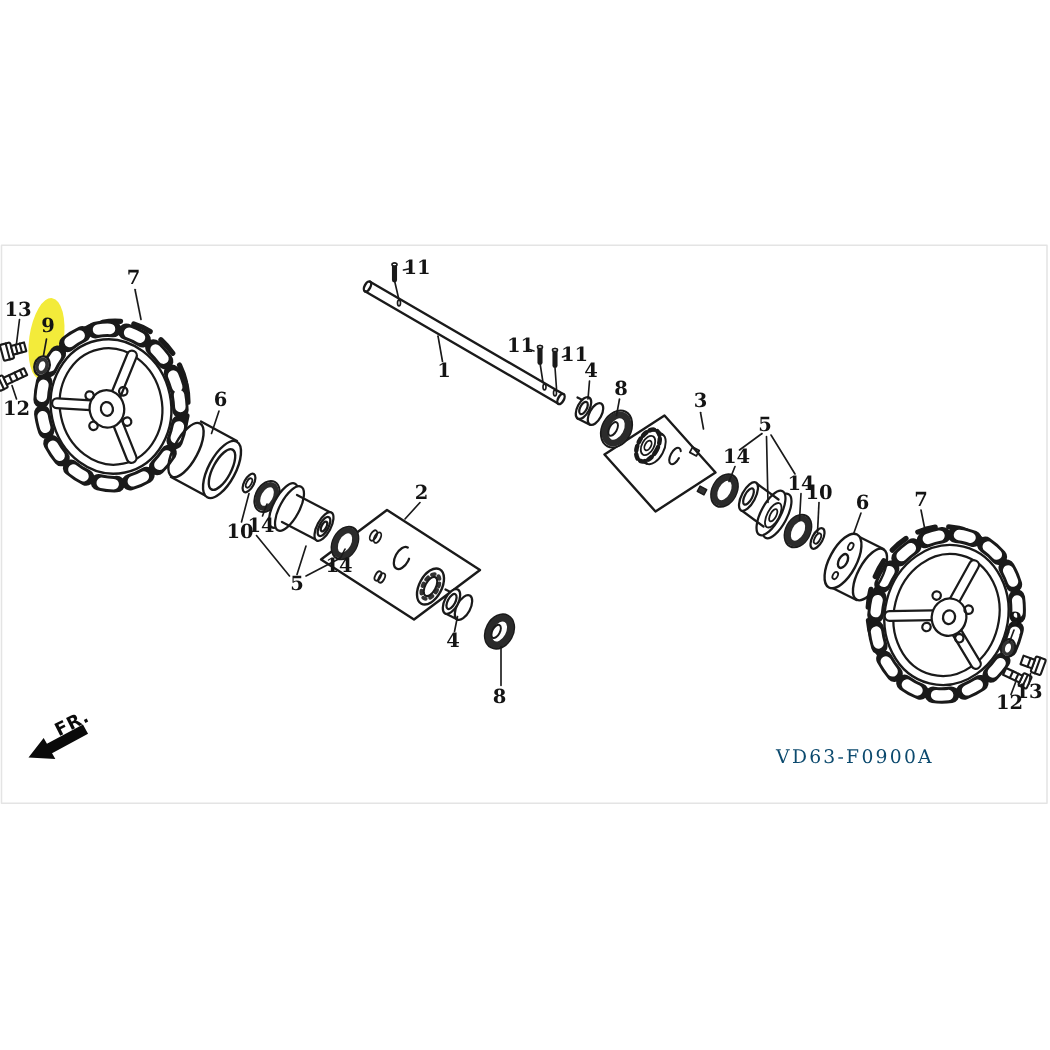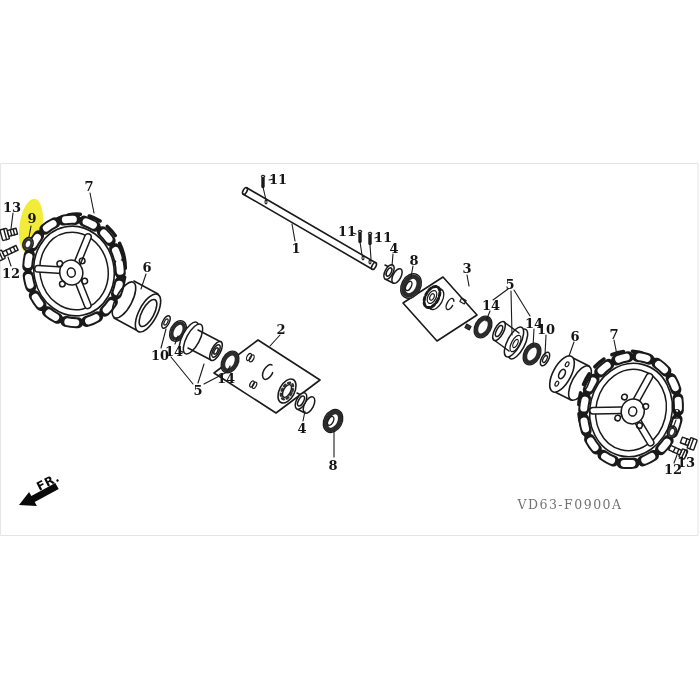--- a/index.html
+++ b/index.html
@@ -3,21 +3,21 @@
 <meta charset="utf-8">
 <style>
   html,body{margin:0;padding:0;background:#fff;}
   #stage{position:relative;width:700px;height:700px;background:#ffffff;overflow:hidden;
          font-family:"DejaVu Serif",serif;}
   #art{position:absolute;left:0;top:0;}
   .callout{position:absolute;transform:translate(-50%,-50%);
            font:bold 13px "DejaVu Serif",serif;color:#141414;white-space:nowrap;
            letter-spacing:0px;line-height:1;}
   .code-label{position:absolute;transform:translate(-50%,-50%);
-              font:12.5px "DejaVu Serif",serif;color:#737373;letter-spacing:1.5px;}
+              font:12.5px "DejaVu Serif",serif;color:#0c4a6e;letter-spacing:1.5px;}
   .fr-label{position:absolute;transform:translate(-50%,-50%) rotate(-27deg);
             font:bold 12px "DejaVu Sans",sans-serif;color:#0a0a0a;letter-spacing:.5px;}
   svg *{vector-effect:none;}
 </style>
 </head>
 <body>
 
 <div id="stage">
 
 <svg id="art" width="700" height="700" viewBox="0 0 700 700" fill="none" stroke-linecap="round" stroke-linejoin="round">

